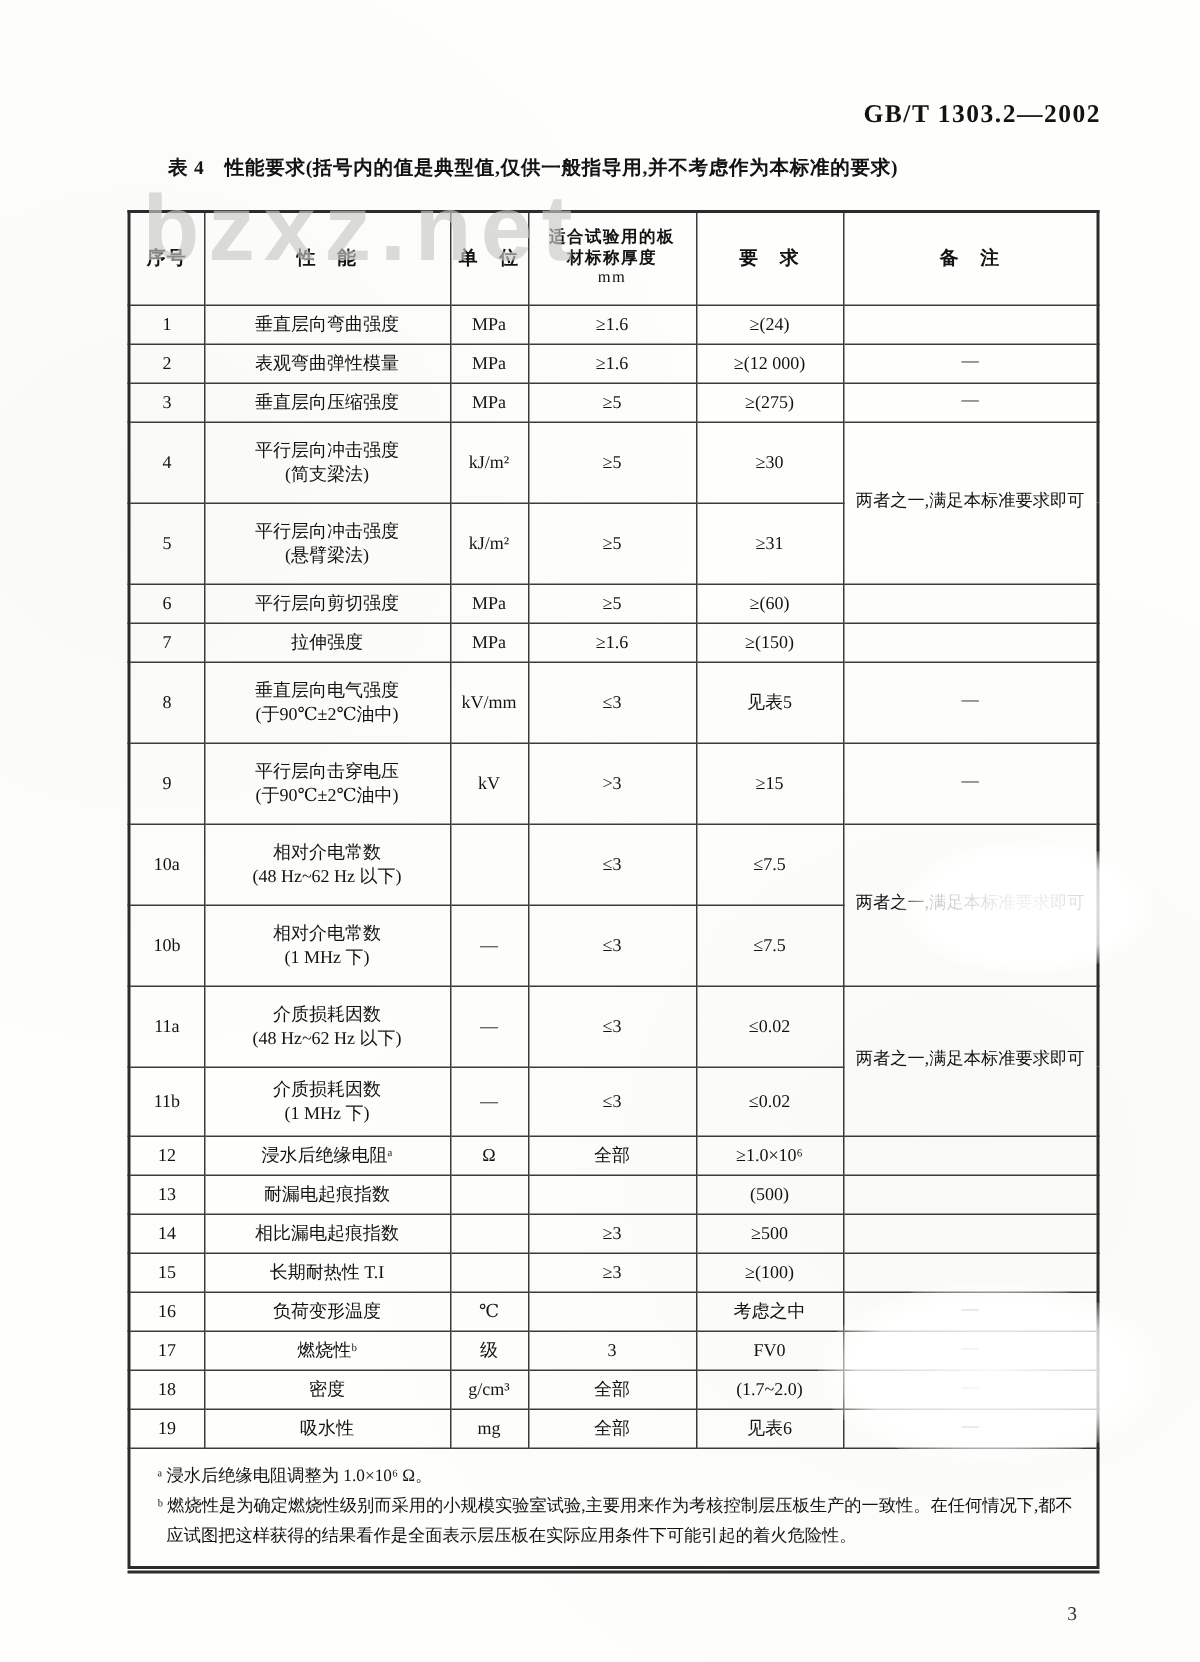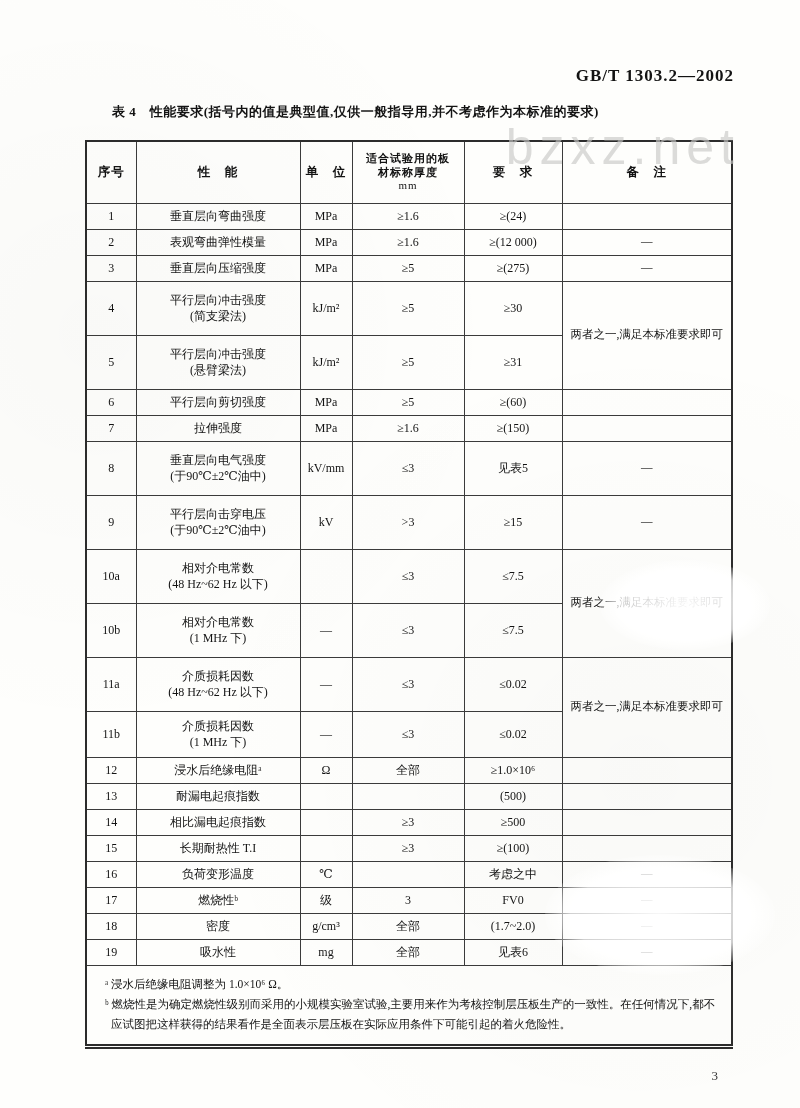--- a/index.html
+++ b/index.html
@@ -26,25 +26,25 @@
     position:absolute;top:66px;right:66px;
     font-size:17px;font-weight:bold;letter-spacing:1px;
     font-family:"Liberation Serif","DejaVu Serif",serif;
   }
   .table-title{
     position:absolute;top:103px;left:112px;width:620px;
     font-size:13px;font-weight:bold;letter-spacing:0.5px;
   }
   .watermark-top{
     position:absolute;top:122px;left:95px;width:645px;
-    font-size:50px;font-weight:normal;
+    font-size:62px;font-weight:bold;
     font-family:"Liberation Sans","DejaVu Sans",sans-serif;
     color:#c7c7c5;opacity:0.65;letter-spacing:6px;
     z-index:3;pointer-events:none;line-height:1;
-    text-align:right;
+    text-align:left;
   }
   .scan-artifact{
     position:absolute;z-index:2;pointer-events:none;border-radius:50%;
     background:radial-gradient(ellipse at center, rgba(255,255,255,0.95) 0%, rgba(255,255,255,0.75) 55%, rgba(255,255,255,0) 75%);
   }
   .artifact-1{left:545px;top:855px;width:230px;height:120px;}
   .artifact-2{left:600px;top:560px;width:170px;height:90px;}
 
   table.main{
     position:absolute;top:140px;left:85px;width:646px;

